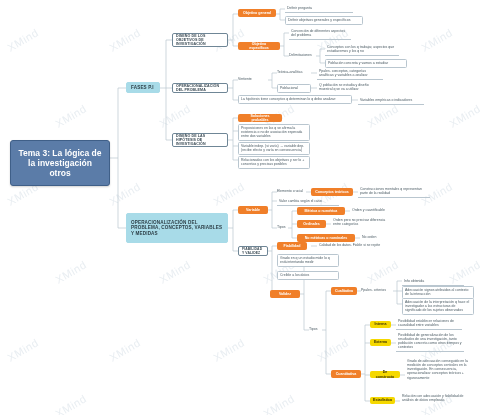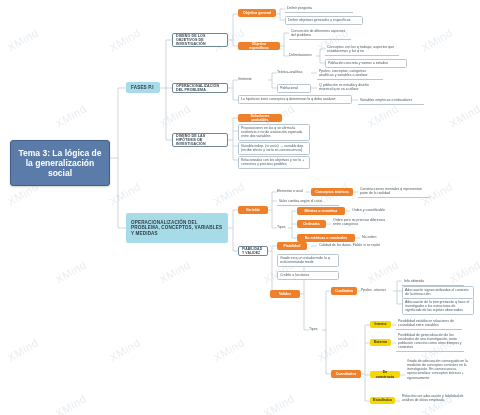--- a/index.html
+++ b/index.html
@@ -286,21 +286,21 @@
     <path d="M365,343 H370"></path>
     <path d="M365,375 H370"></path>
     <path d="M365,401 H370"></path>
 
     <path d="M391,325 H396"></path>
     <path d="M391,343 H396"></path>
     <path d="M400,375 H405"></path>
     <path d="M395,401 H400"></path>
   </svg>
 
-  <div class="node central" style="left:10px; top:140px; width:100px;">Tema 3: La lógica de la generalización social</div>
+  <div class="node central" style="left:10px; top:140px; width:100px;">Tema 3: La lógica de la investigación otros</div>
 
   <div class="node main" style="left:126px; top:82px; width:34px; height:11px;">FASES P.I</div>
 
   <div class="node main" style="left:126px; top:213px; width:102px; height:30px;">OPERACIONALIZACIÓN DEL PROBLEMA, CONCEPTOS, VARIABLES Y MEDIDAS</div>
 
   <div class="node outline" style="left:172px; top:33px; width:56px; height:14px;">DISEÑO DE LOS OBJETIVOS DE INVESTIGACIÓN</div>
 
   <div class="node outline" style="left:172px; top:83px; width:56px; height:10px;">OPERACIONALIZACIÓN DEL PROBLEMA</div>
 
   <div class="node outline" style="left:172px; top:133px; width:56px; height:14px;">DISEÑO DE LAS HIPÓTESIS DE INVESTIGACIÓN</div>

